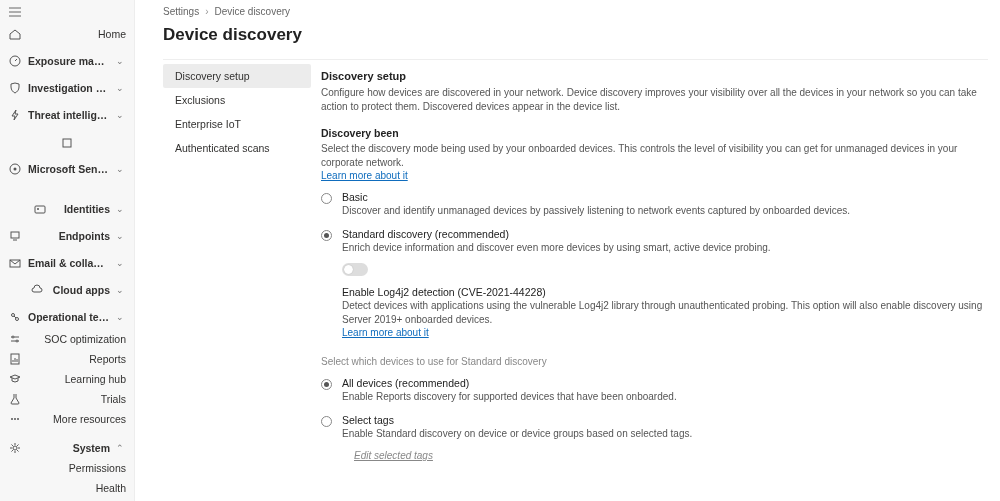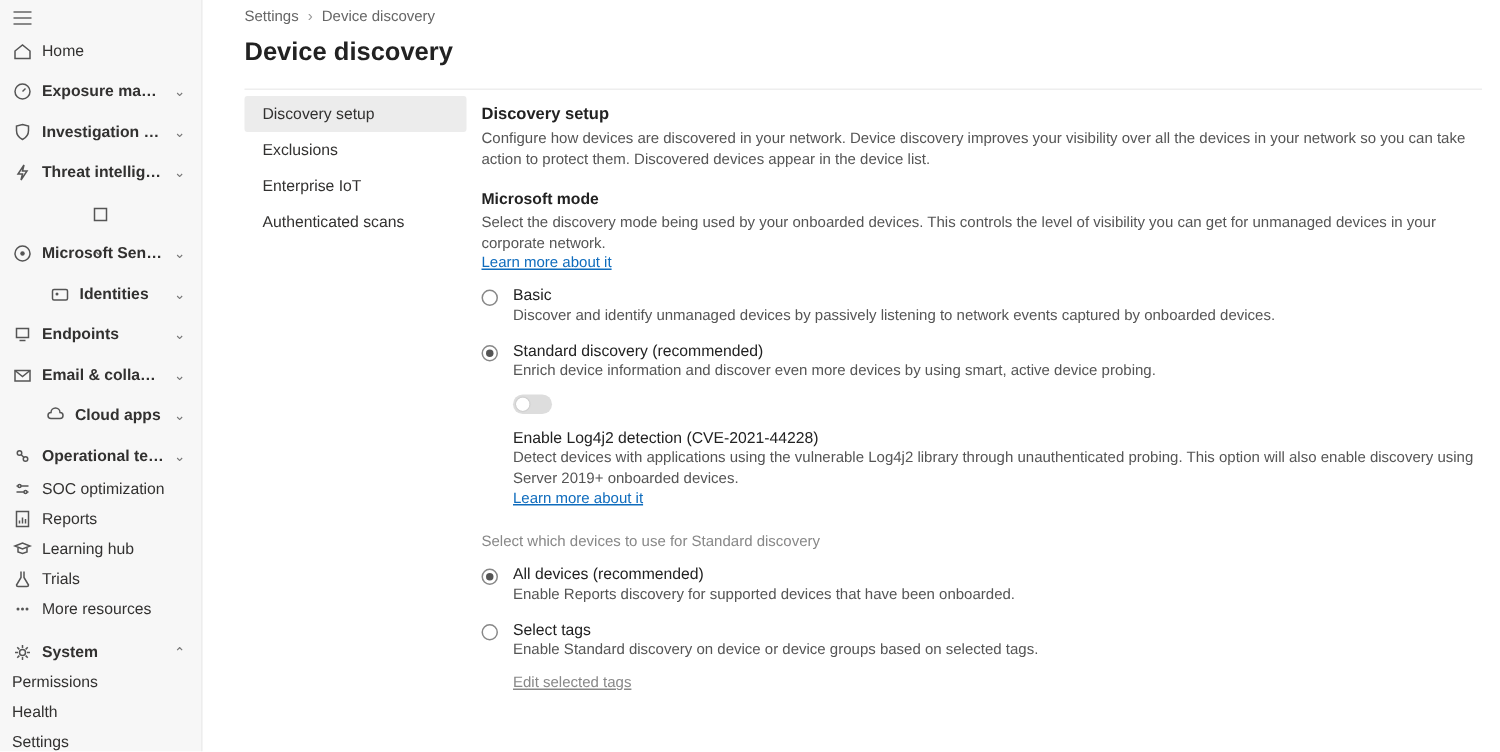--- a/index.html
+++ b/index.html
@@ -4,21 +4,21 @@
 <style>
   * { box-sizing: border-box; margin: 0; padding: 0; }
   body { font-family: "Segoe UI", Arial, sans-serif; font-size: 11px; color: #323130; background: #fff; width: 1000px; height: 501px; overflow: hidden; }
   .app { display: flex; height: 501px; }
   
   .sidebar { width: 135px; background: #f7f7f7; border-right: 1px solid #ededed; display: flex; flex-direction: column; padding-top: 4px; }
   .menu-toggle { padding: 2px 8px; color: #666; cursor: pointer; }
   .nav { list-style: none; margin-top: 4px; flex: 1; }
   .nav-item { display: flex; align-items: center; padding: 4px 8px; cursor: pointer; color: #323130; gap: 6px; height: 20px; }
   .nav-item .icon { width: 14px; height: 14px; display: inline-flex; align-items: center; justify-content: center; color: #555; flex-shrink: 0; }
-  .nav-item .label { flex: 1; white-space: nowrap; overflow: hidden; text-overflow: ellipsis; font-size: 10.5px; }
+  .nav-item .label { flex: 1; white-space: nowrap; overflow: hidden; text-overflow: ellipsis; font-size: 10.5px; text-align: right; }
   .nav-item .chev { width: 10px; color: #777; font-size: 9px; }
   .nav-sub { padding-left: 26px; }
   .nav-sub .label { font-size: 10.5px; }
   .nav-item.bold .label { font-weight: 600; }
   
   .main { flex: 1; display: flex; flex-direction: column; padding: 6px 12px 0 28px; overflow: hidden; }
   .breadcrumb { font-size: 10px; color: #666; display: flex; gap: 6px; align-items: center; }
   .breadcrumb .bc-item { cursor: pointer; }
   .breadcrumb .sep { color: #999; }
   .page-title { font-size: 17px; font-weight: 700; margin: 8px 0 14px; color: #222; }
@@ -107,21 +107,21 @@
         <li class="nav-item bold" style="margin-top: 7px;">
           <span class="icon">
             <svg width="14" height="14" viewBox="0 0 14 14">
               <circle cx="7" cy="7" r="5" fill="none" stroke="#555"></circle>
               <circle cx="7" cy="7" r="1.5" fill="#555"></circle>
             </svg>
           </span>
           <span class="label">Microsoft Sentinel</span>
           <span class="chev">⌄</span>
         </li>
-        <li class="nav-item bold" style="margin-top: 7px; padding-left: 33px;">
+        <li class="nav-item bold" style="margin-top: 20px; padding-left: 33px;">
           <span class="icon">
             <svg width="14" height="14" viewBox="0 0 14 14">
               <rect x="2" y="4" width="10" height="7" rx="1" fill="none" stroke="#555"></rect>
               <circle cx="5" cy="7" r="1" fill="#555"></circle>
             </svg>
           </span>
           <span class="label">Identities</span>
           <span class="chev">⌄</span>
         </li>
         <li class="nav-item bold" style="margin-top: 7px;">
@@ -249,21 +249,21 @@
           <li class="tab active">Discovery setup</li>
           <li class="tab">Exclusions</li>
           <li class="tab">Enterprise IoT</li>
           <li class="tab">Authenticated scans</li>
         </ul>
 
       <section class="panel">
         <h3>Discovery setup</h3>
         <p class="intro">Configure how devices are discovered in your network. Device discovery improves your visibility over all the devices in your network so you can take action to protect them. Discovered devices appear in the device list.</p>
 
-        <div class="section-head">Microsoft mode</div>
+        <div class="section-head">Discovery been</div>
         <div class="section-desc">Select the discovery mode being used by your onboarded devices. This controls the level of visibility you can get for unmanaged devices in your corporate network.</div>
         <a class="link">Learn more about it</a>
 
         <div class="radio-block">
           <span class="radio"></span>
           <div class="radio-body">
             <div class="radio-label">Basic</div>
             <div class="radio-sub">Discover and identify unmanaged devices by passively listening to network events captured by onboarded devices.</div>
           </div>
         </div>
@@ -296,18 +296,18 @@
         </div>
 
         <div class="radio-block">
           <span class="radio"></span>
           <div class="radio-body">
             <div class="radio-label">Select tags</div>
             <div class="radio-sub">Enable Standard discovery on device or device groups based on selected tags.</div>
           </div>
         </div>
 
-        <a class="link edit-tags" style="margin-left:21px;color:#888;">Edit selected tags</a>
+        <a class="link edit-tags" style="margin-left:33px;color:#888;font-style:italic;">Edit selected tags</a>
 
       </section>
     </div>
   </main>
 </div>
 
 </body></html>

